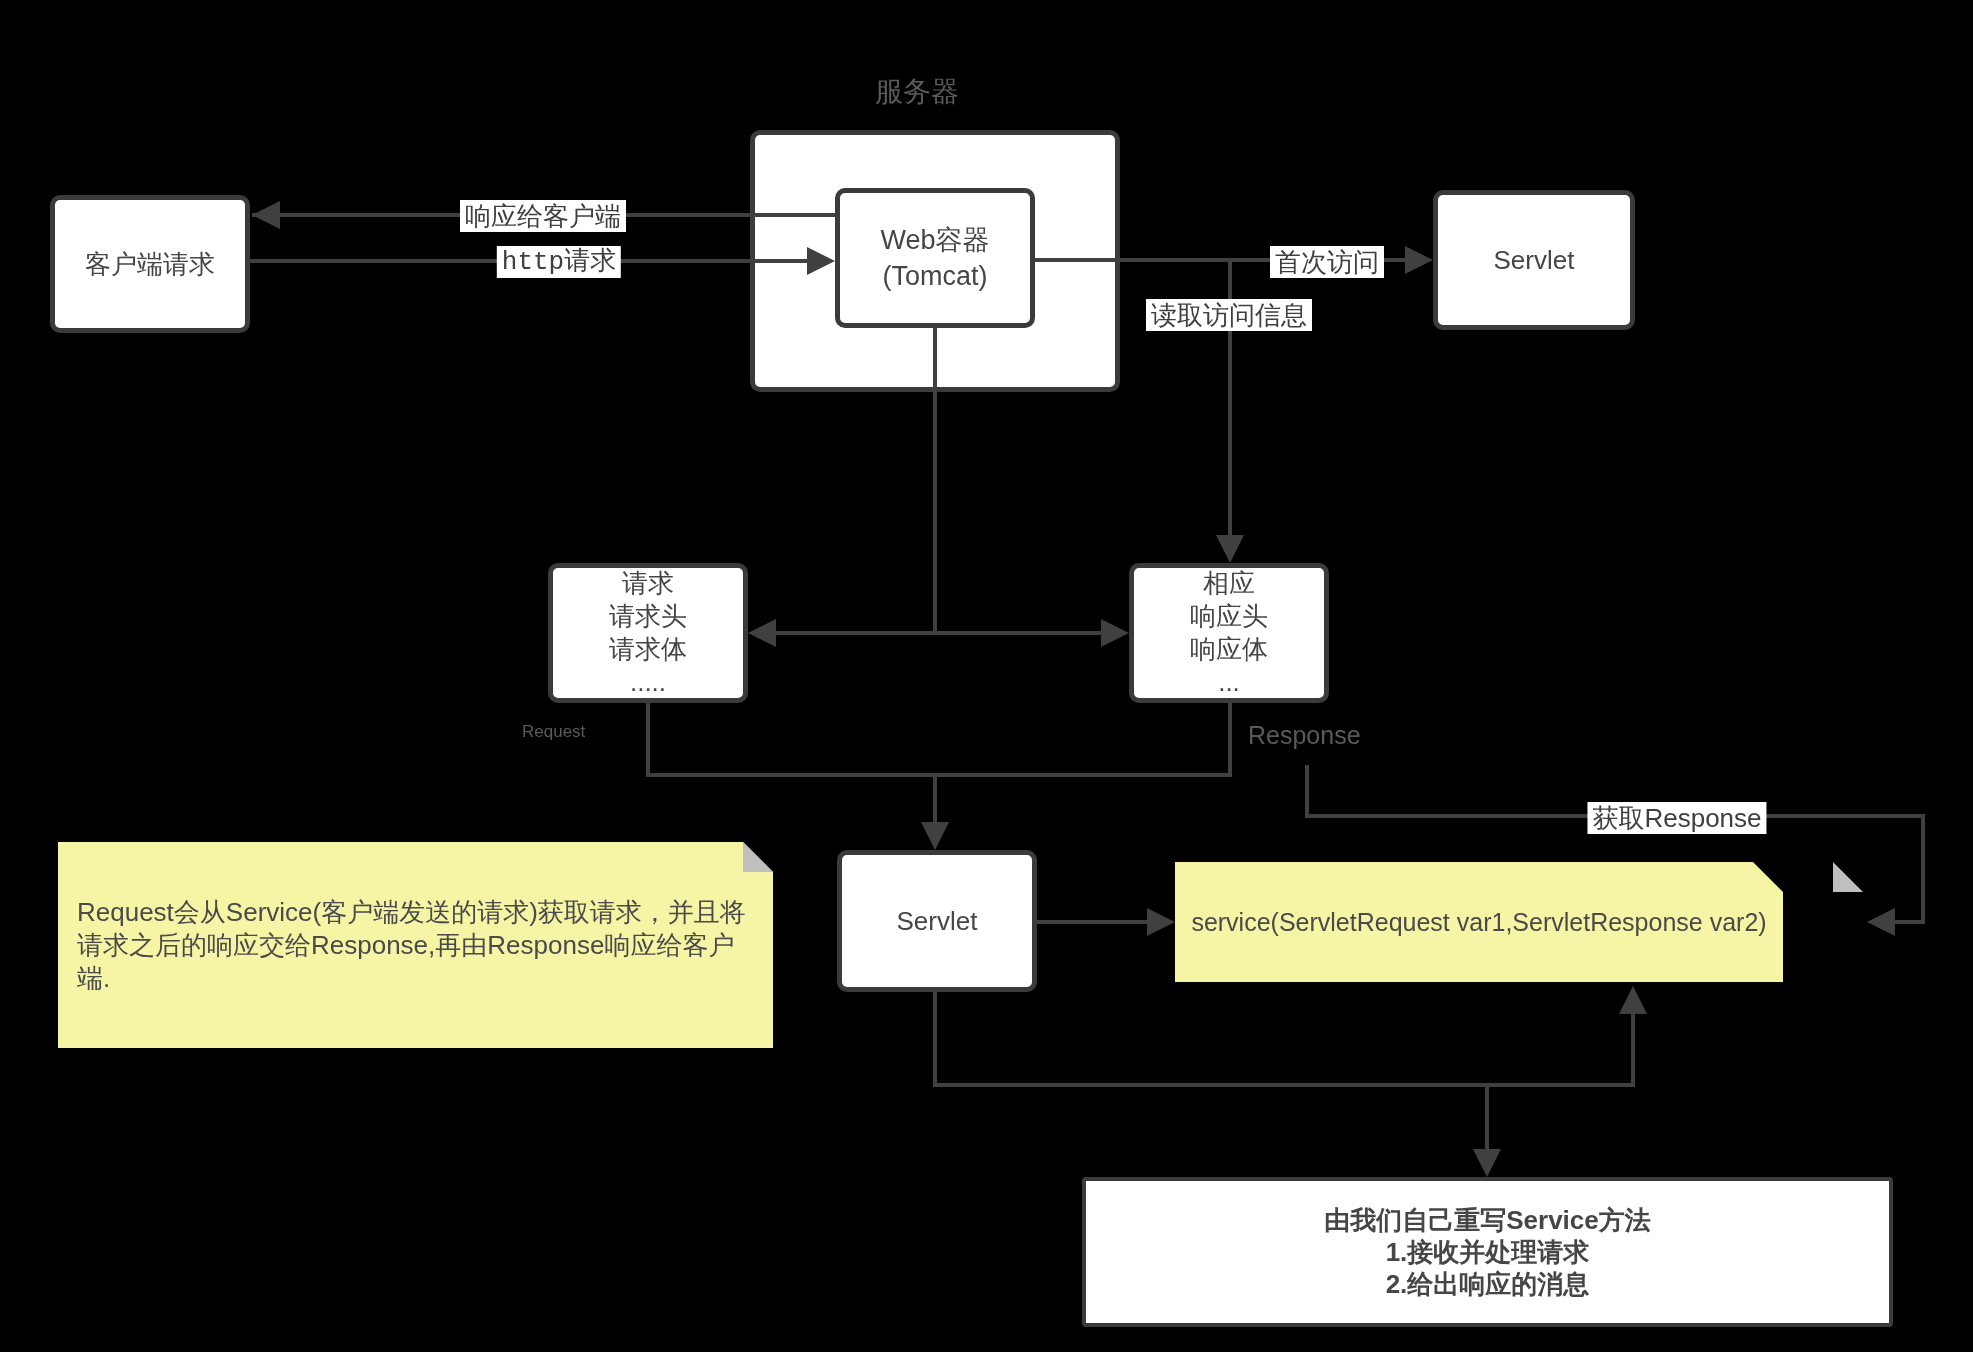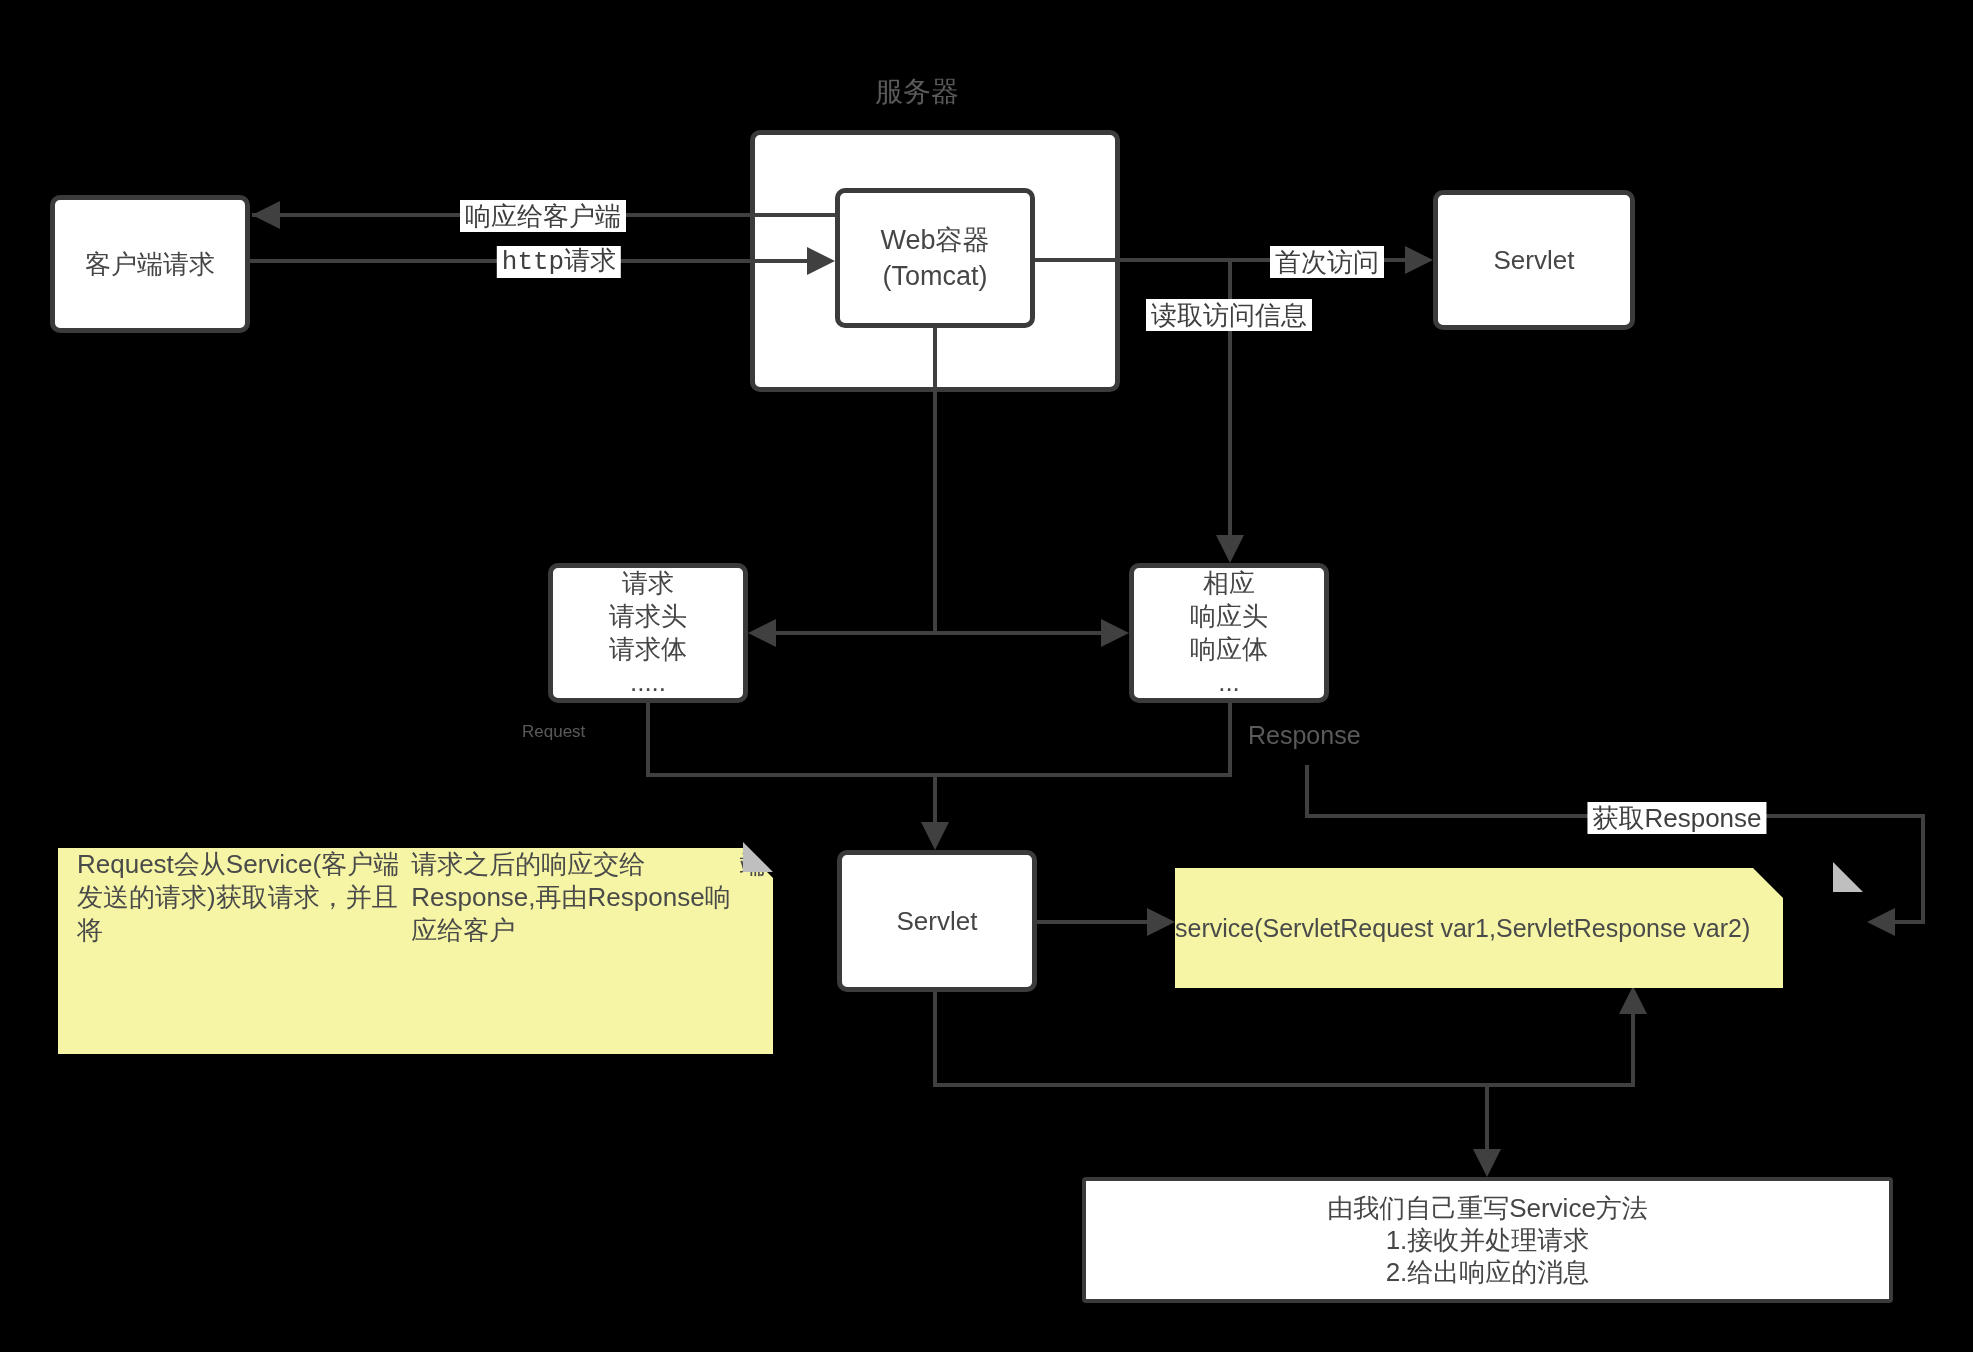--- a/index.html
+++ b/index.html
@@ -33,23 +33,22 @@
   .arr-d{border-left:14px solid transparent;border-right:14px solid transparent;border-top:28px solid var(--line);}
   .arr-u{border-left:14px solid transparent;border-right:14px solid transparent;border-bottom:28px solid var(--line);}
   .elabel{
     position:absolute;transform:translate(-50%,-50%);
     background:#ffffff;color:var(--labeltext);font-size:26px;line-height:30px;
     padding:1px 5px;white-space:nowrap;
   }
   .glabel{position:absolute;color:var(--muted);white-space:nowrap;}
   .note{
     position:absolute;box-sizing:border-box;background:var(--note);
-    color:#4a4a4a;display:flex;flex-direction:row;justify-content:space-between;
+    color:#4a4a4a;display:flex;flex-direction:column;justify-content:center;
     clip-path:polygon(0 0, calc(100% - 30px) 0, 100% 30px, 100% 100%, 0 100%);
-    margin-top:6px;
   }
   .fold{position:absolute;width:0;height:0;border-left:30px solid var(--fold);border-top:30px solid transparent;}
   .t26{font-size:26px;line-height:33px;}
   .t27{font-size:27px;line-height:36px;}
 </style>
 </head>
 <body>
 
 <div id="canvas">
 
@@ -114,21 +113,21 @@
     <div>请求</div>
     <div>请求头</div>
     <div>请求体</div>
     <div>.....</div>
   </div>
 
   <div class="box t26" style="left:837px;top:850px;width:200px;height:142px;">
     <div>Servlet</div>
   </div>
 
-  <div class="box" style="left:1082px;top:1177px;width:811px;height:126px;font-size:26px;line-height:32px;border-width:4px;border-radius:4px;">
+  <div class="box" style="left:1082px;top:1177px;width:811px;height:150px;font-size:26px;line-height:32px;border-width:4px;border-radius:4px;font-weight:bold;">
     <div>由我们自己重写Service方法</div>
     <div>1.接收并处理请求</div>
     <div>2.给出响应的消息</div>
   </div>
 
   <div class="note t26" style="left:58px;top:842px;width:715px;height:206px;padding-left:19px;">
     <div>Request会从Service(客户端发送的请求)获取请求，并且将</div>
     <div>请求之后的响应交给Response,再由Response响应给客户</div>
     <div>端.</div>
   </div>

